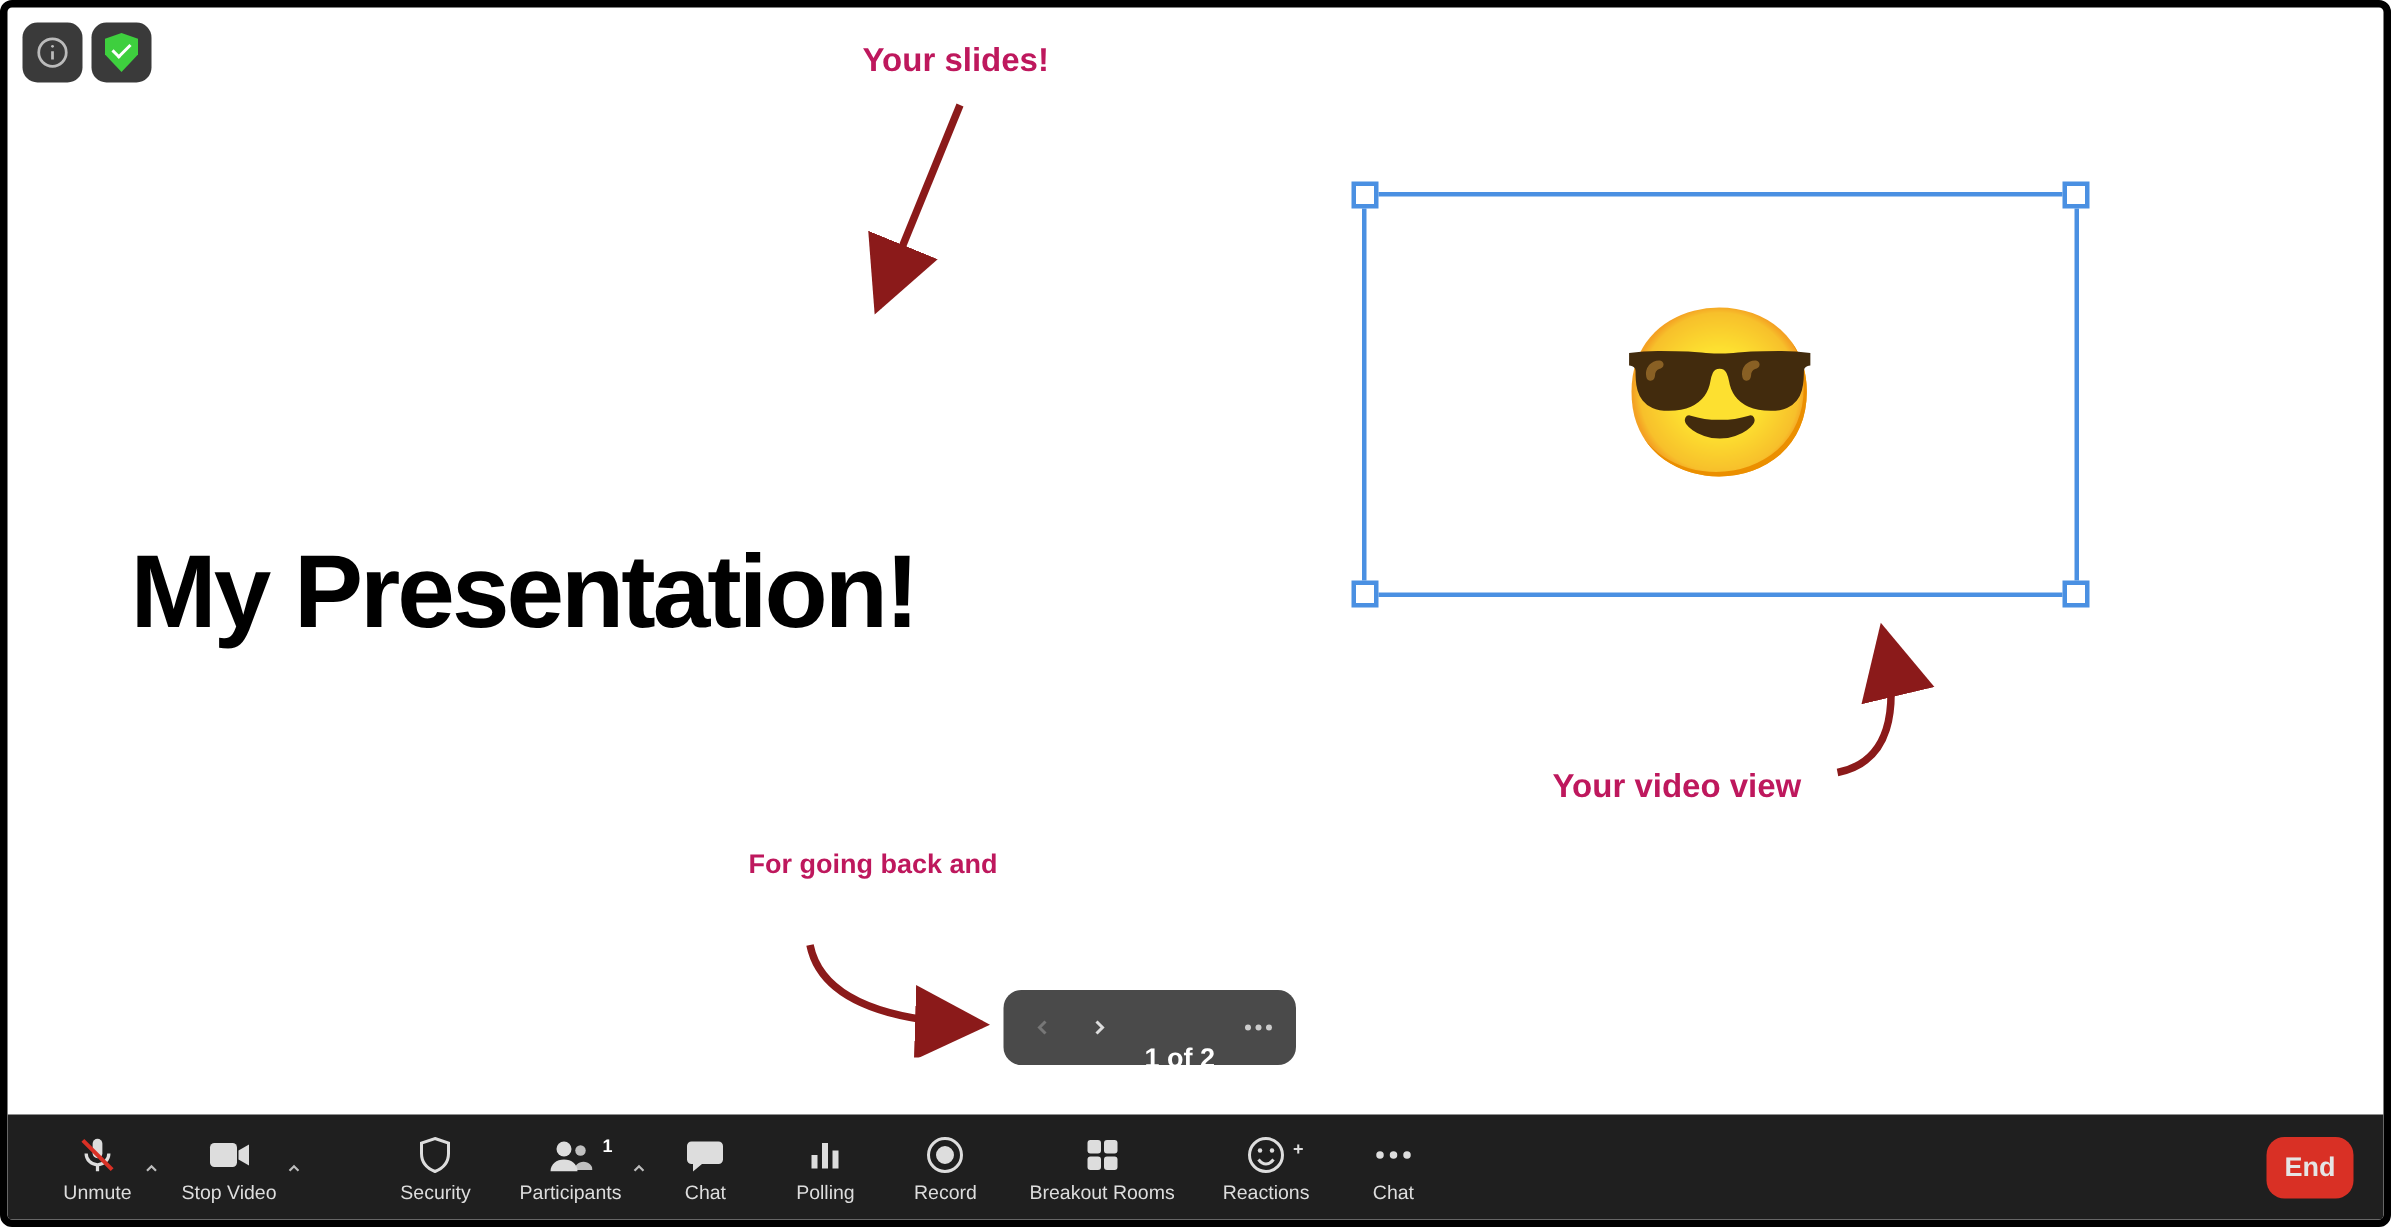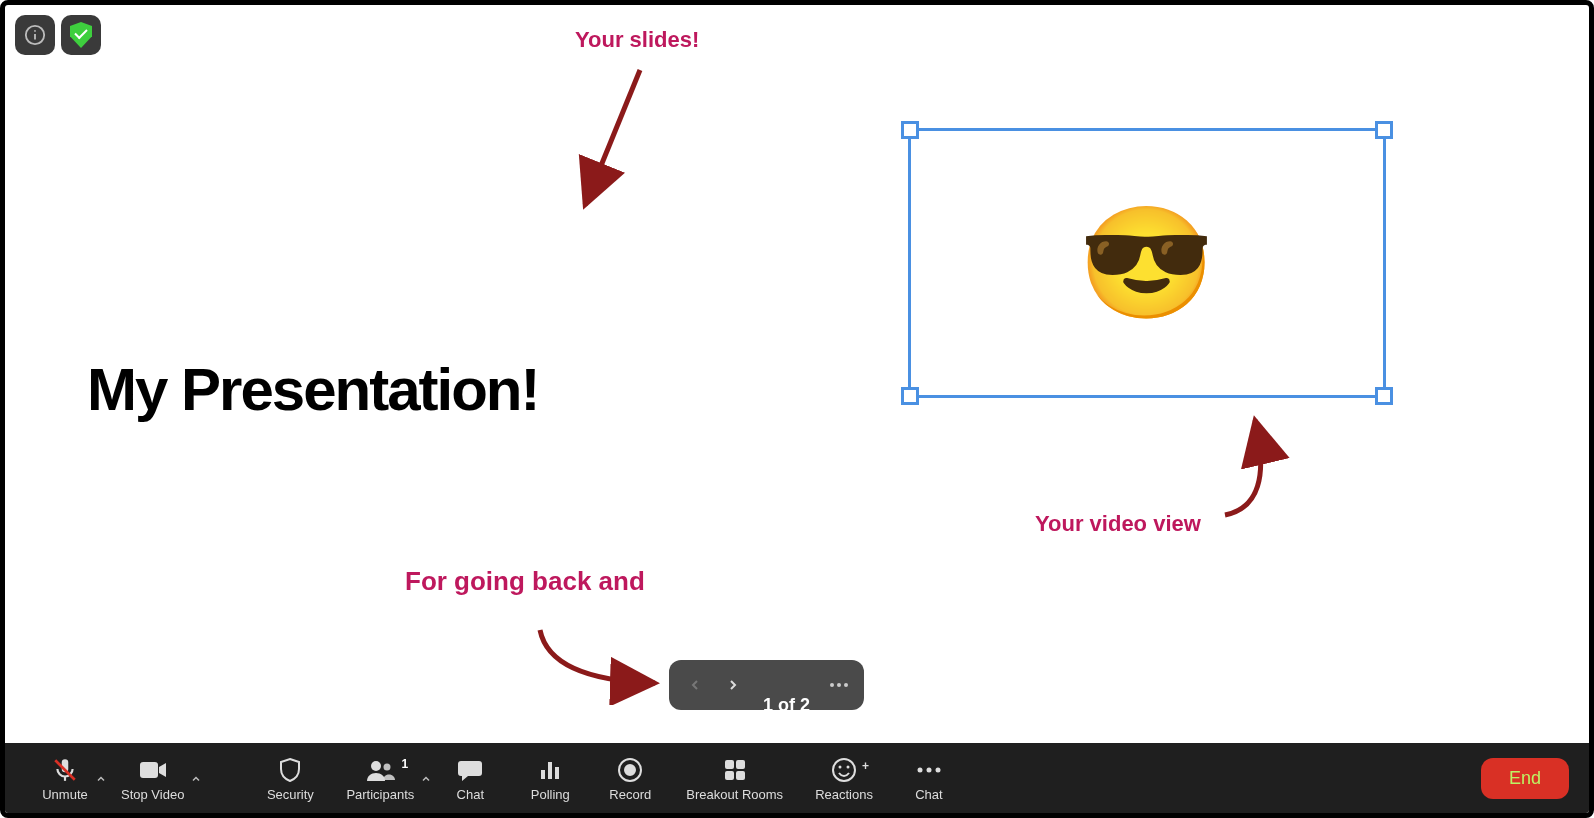--- a/index.html
+++ b/index.html
@@ -50,33 +50,33 @@
     border-left: 2.5px solid #fff;
     border-bottom: 2.5px solid #fff;
     transform: rotate(-45deg);
     top: 7px;
   }
   
   .slide-title {
     position: absolute;
     left: 82px;
     top: 350px;
-    font-size: 60px;
+    font-size: 69px;
     font-weight: 800;
     letter-spacing: -2px;
     color: #000;
   }
   
   .annot {
     position: absolute;
     color: #be185d;
     font-weight: 700;
   }
   .annot-slides-label { left: 570px; top: 22px; font-size: 22px; }
-  .annot-nav-label { left: 400px; top: 560px; font-size: 26px; text-align: left; line-height: 1.3; width: 260px;}
+  .annot-nav-label { left: 400px; top: 560px; font-size: 18px; text-align: right; line-height: 1.3; width: 260px;}
   .annot-video-label { left: 1030px; top: 506px; font-size: 22px; }
   
   .video-frame {
     position: absolute;
     left: 903px;
     top: 123px;
     width: 478px;
     height: 270px;
     border: 3px solid #4a90e2;
   }
@@ -175,24 +175,24 @@
   }
   .share-btn-bg {
     width: 36px; height: 26px;
     background: #3ecf3e;
     border-radius: 6px;
     display: flex; align-items: center; justify-content: center;
   }
   .end-btn {
     margin-left: auto;
     background: #d93025;
-    color: #bef264;
-    font-weight: 400;
+    color: #e5e5e5;
+    font-weight: 700;
     font-size: 18px;
-    padding: 10px 28px;
+    padding: 10px 12px;
     border-radius: 12px;
   }
   
   svg { display: block; }
 </style>
 </head>
 <body>
 
 <div class="viewport">
 

